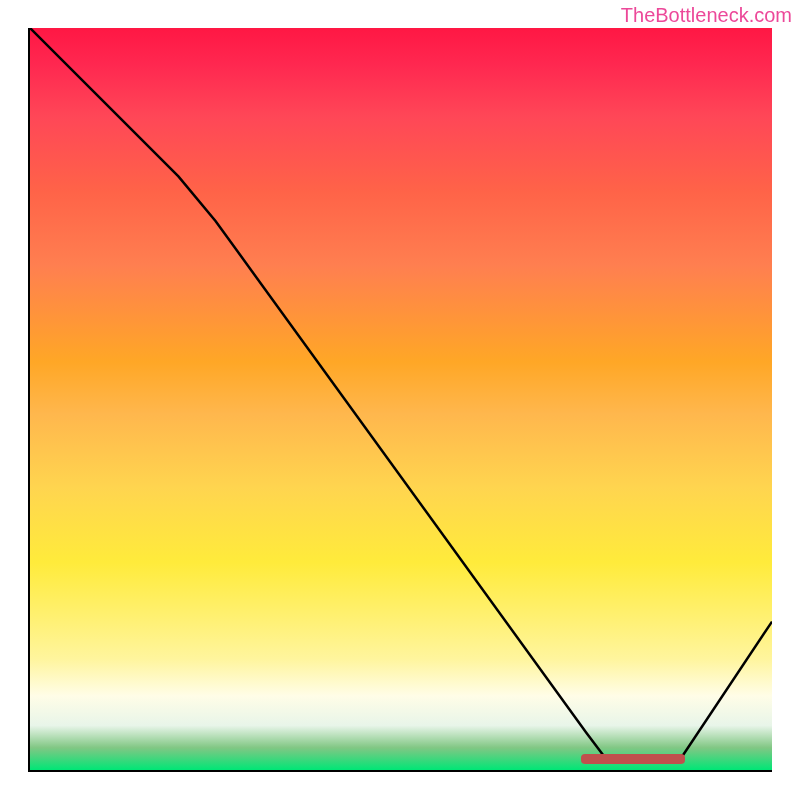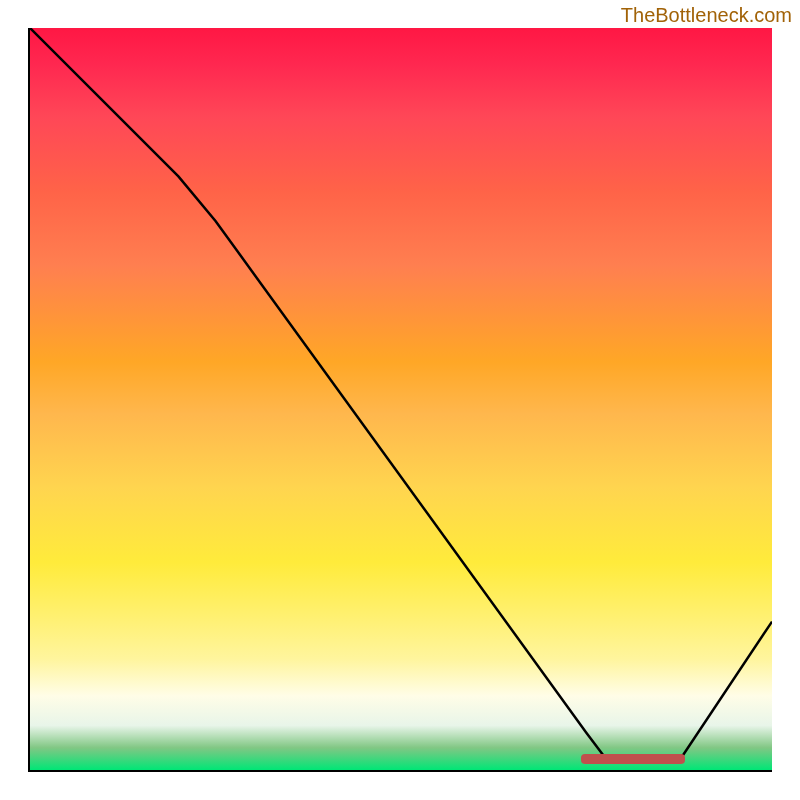--- a/index.html
+++ b/index.html
@@ -12,21 +12,21 @@
       height: 800px;
       background: #ffffff;
       position: relative;
       font-family: Arial, sans-serif;
     }
     .watermark {
       position: absolute;
       top: 4px;
       right: 8px;
       font-size: 20px;
-      color: #a16207;
+      color: #ec4899;
       font-weight: normal;
       z-index: 10;
     }
     .chart-container {
       position: absolute;
       top: 28px;
       left: 28px;
       width: 744px;
       height: 744px;
       border-left: 2px solid #000;

